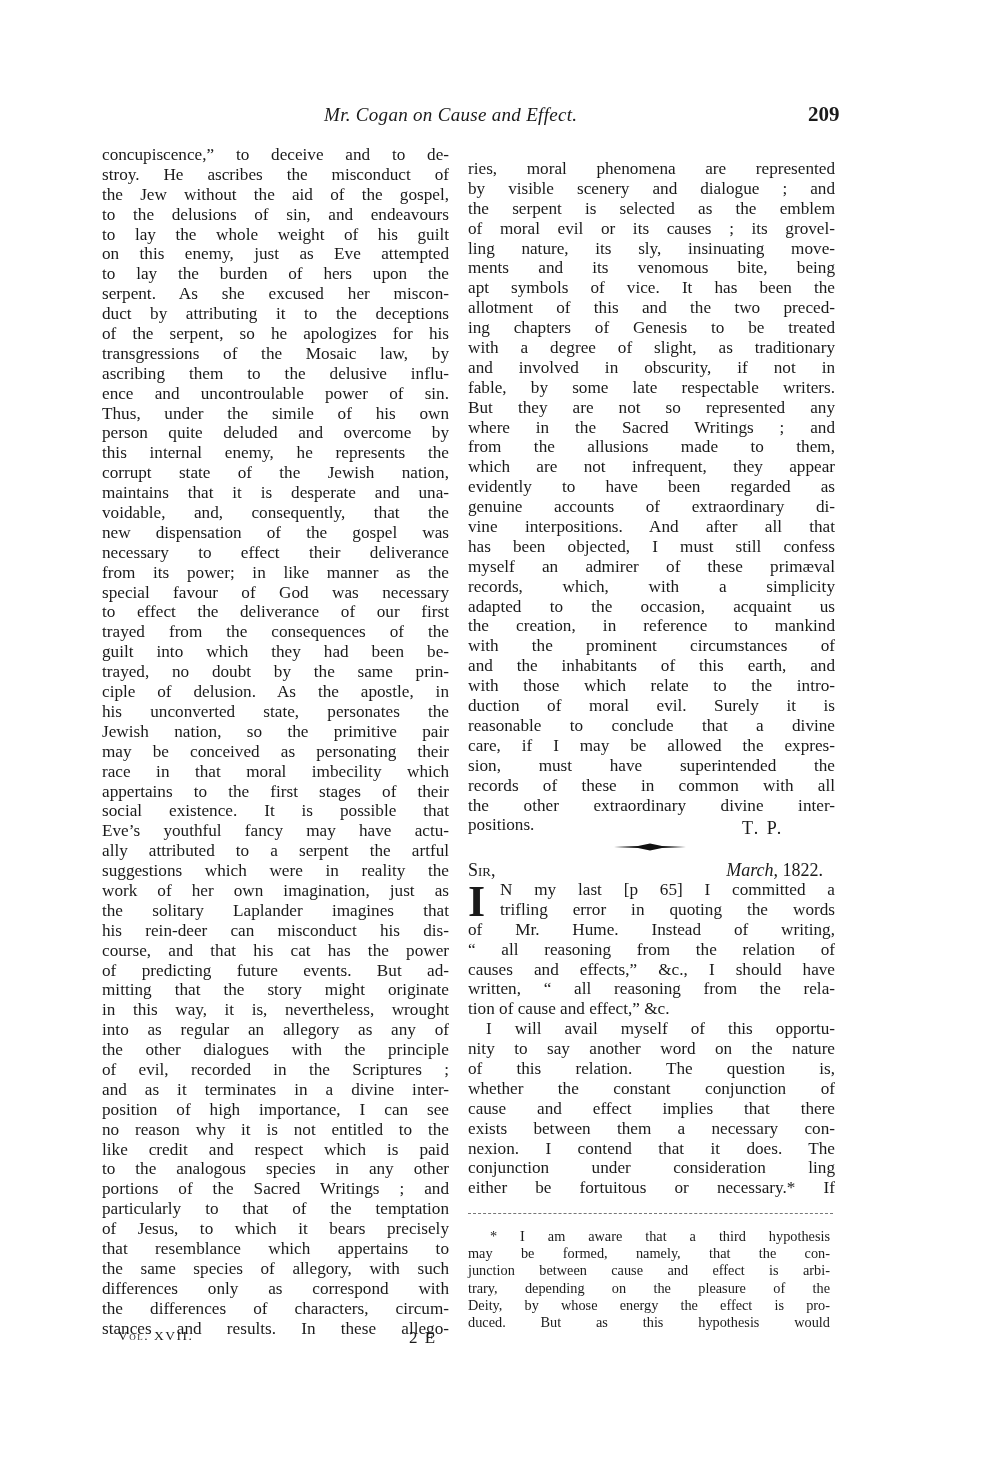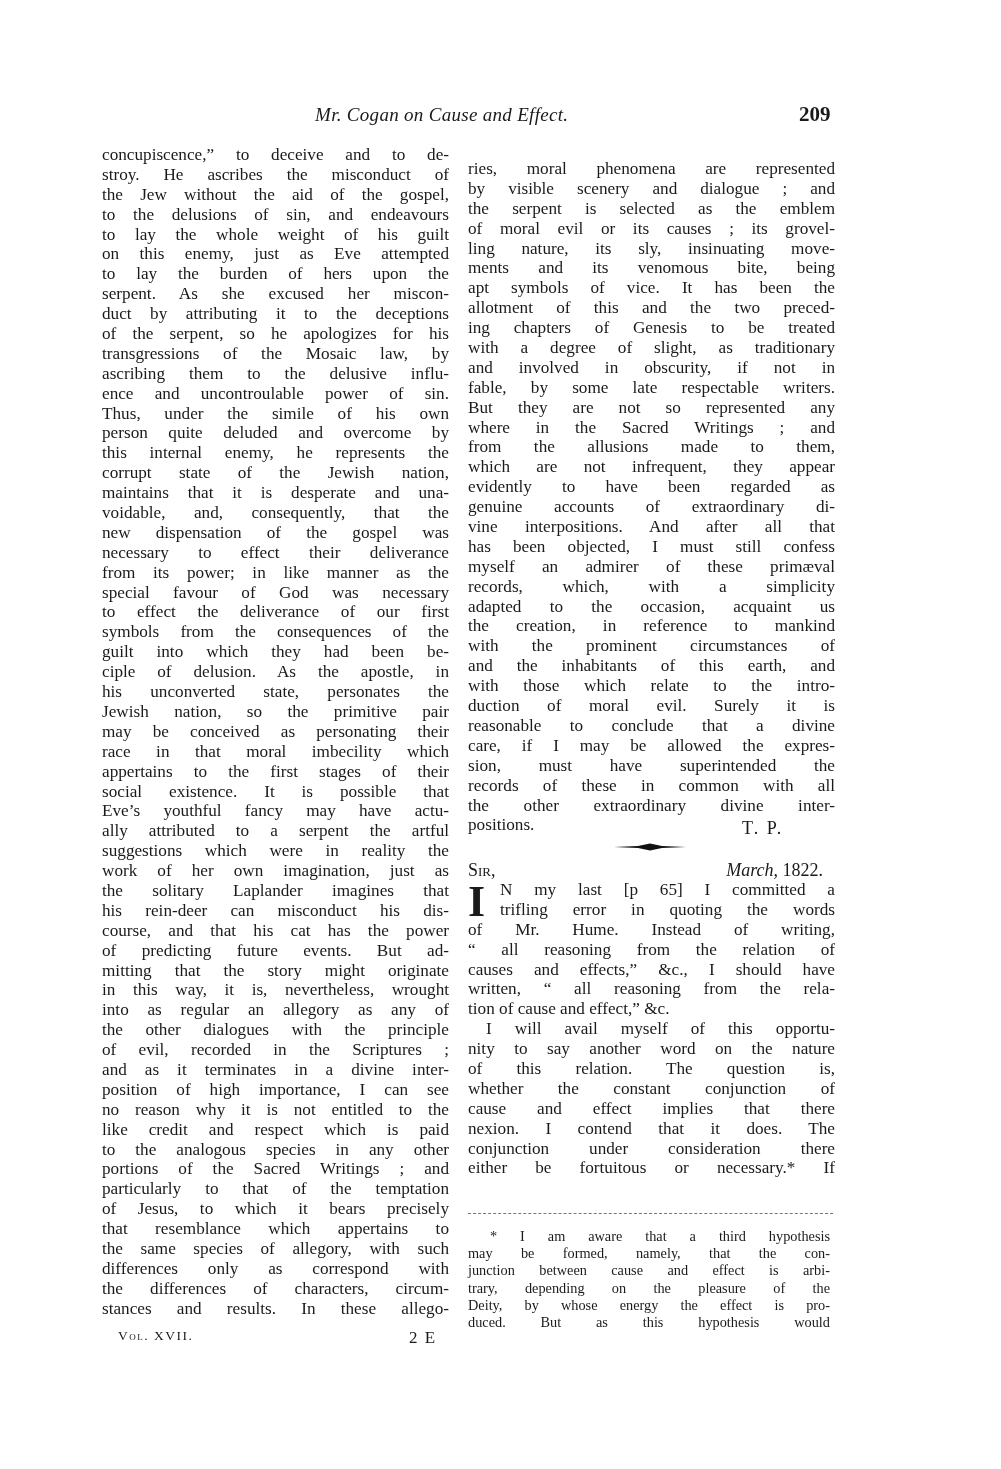--- a/index.html
+++ b/index.html
@@ -1,18 +1,18 @@
 <!DOCTYPE html>
 <html><head>
 <meta charset="utf-8">
 <style>
   html, body { margin:0; padding:0; background:#ffffff; }
   body { width:1001px; height:1469px; position:relative; overflow:hidden;
          font-family:"Liberation Serif","DejaVu Serif",serif; color:#1a1a1a; }
-  .header { position:absolute; top:104px; left:3px; width:844px; height:30px; }
+  .header { position:absolute; top:104px; left:12px; width:844px; height:30px; }
   .running-title { position:absolute; left:312px; top:0; font-style:italic; font-size:19px; letter-spacing:0.3px; }
   .page-number { position:absolute; left:796px; top:-2px; font-size:21px; font-weight:bold; }
   .col { position:absolute; font-size:17.2px; line-height:19.9px; }
   .col .ln { white-space:nowrap; display:block; text-align:justify; text-align-last:justify; height:19.9px; }
   .col .ln.last { text-align-last:left; }
   #col-left { left:102px; top:145px; width:347px; }
   #col-right { left:468px; top:159px; width:367px; }
   .signature { position:absolute; left:742px; top:818px; font-size:18px; letter-spacing:2px; }
   .ornament { position:absolute; left:614px; top:843px; width:72px; height:8px; }
   .dateline { position:absolute; left:468px; top:860px; width:355px; font-size:18px; }
@@ -59,22 +59,23 @@
     <span class="ln">person quite deluded and overcome by</span>
     <span class="ln">this internal enemy, he represents the</span>
     <span class="ln">corrupt state of the Jewish nation,</span>
     <span class="ln">maintains that it is desperate and una-</span>
     <span class="ln">voidable, and, consequently, that the</span>
     <span class="ln">new dispensation of the gospel was</span>
     <span class="ln">necessary to effect their deliverance</span>
     <span class="ln">from its power; in like manner as the</span>
     <span class="ln">special favour of God was necessary</span>
     <span class="ln">to effect the deliverance of our first</span>
-    <span class="ln">symbols from the consequences of the</span>
+    <span class="ln">trayed from the consequences of the</span>
     <span class="ln">guilt into which they had been be-</span>
+    <span class="ln">trayed, no doubt by the same prin-</span>
     <span class="ln">ciple of delusion. As the apostle, in</span>
     <span class="ln">his unconverted state, personates the</span>
     <span class="ln">Jewish nation, so the primitive pair</span>
     <span class="ln">may be conceived as personating their</span>
     <span class="ln">race in that moral imbecility which</span>
     <span class="ln">appertains to the first stages of their</span>
     <span class="ln">social existence. It is possible that</span>
     <span class="ln">Eve’s youthful fancy may have actu-</span>
     <span class="ln">ally attributed to a serpent the artful</span>
     <span class="ln">suggestions which were in reality the</span>
@@ -157,22 +158,23 @@
     <span class="ln">of Mr. Hume. Instead of writing,</span>
     <span class="ln">“ all reasoning from the relation of</span>
     <span class="ln">causes and effects,” &amp;c., I should have</span>
     <span class="ln">written, “ all reasoning from the rela-</span>
     <span class="ln last">tion of cause and effect,” &amp;c.</span>
     <span class="ln para">I will avail myself of this opportu-</span>
     <span class="ln">nity to say another word on the nature</span>
     <span class="ln">of this relation. The question is,</span>
     <span class="ln">whether the constant conjunction of</span>
     <span class="ln">cause and effect implies that there</span>
+    <span class="ln">exists between them a necessary con-</span>
     <span class="ln">nexion. I contend that it does. The</span>
-    <span class="ln">conjunction under consideration there</span>
+    <span class="ln">conjunction under consideration ling</span>
     <span class="ln">either be fortuitous or necessary.* If</span>
   </div>
 
 <div class="fn-rule"></div>
 <div id="footnote">
     <span class="ln first">* I am aware that a third hypothesis</span>
     <span class="ln">may be formed, namely, that the con-</span>
     <span class="ln">junction between cause and effect is arbi-</span>
     <span class="ln">trary, depending on the pleasure of the</span>
     <span class="ln">Deity, by whose energy the effect is pro-</span>

